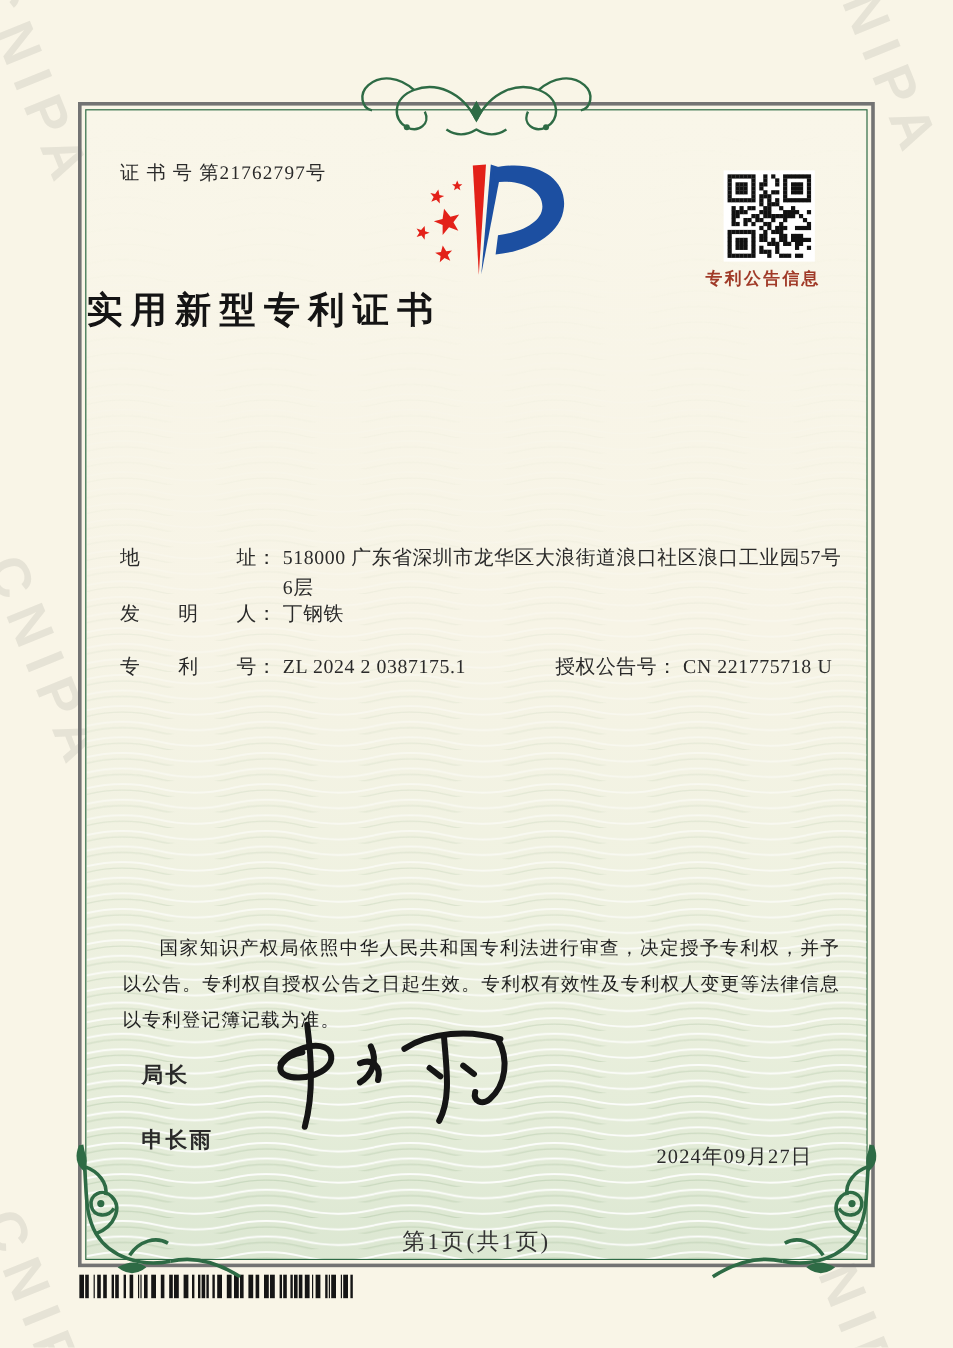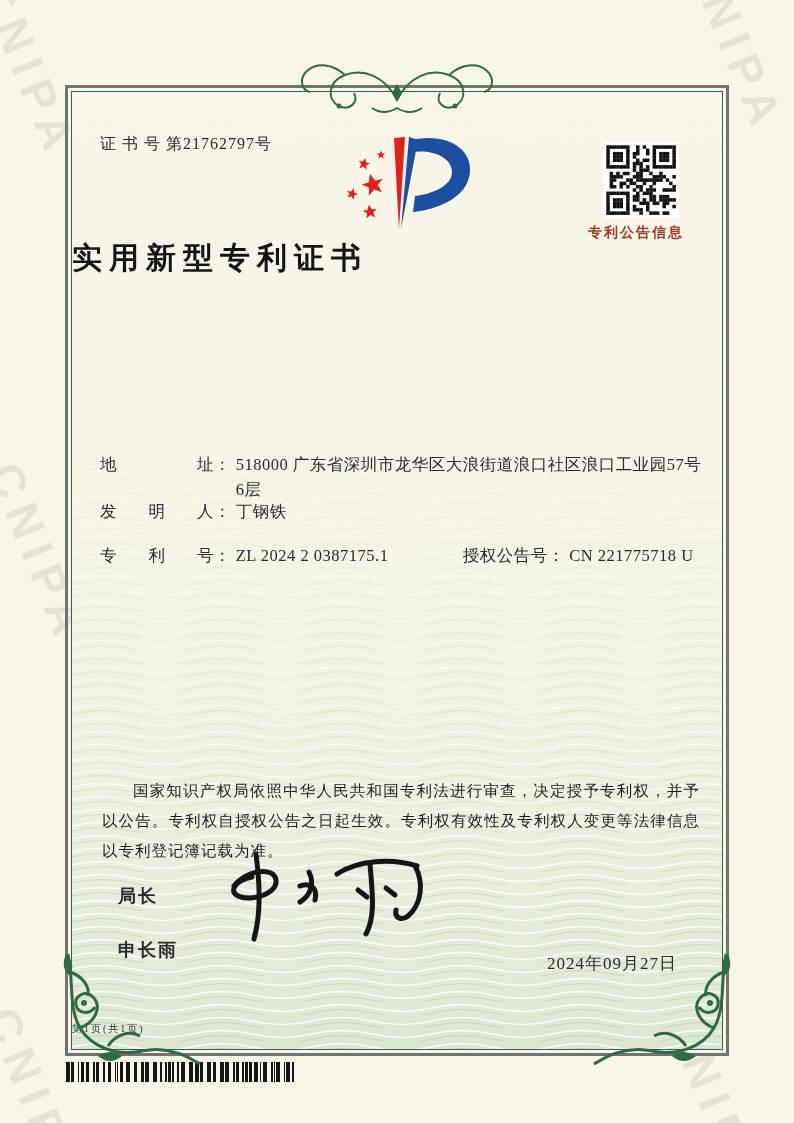--- a/index.html
+++ b/index.html
@@ -61,22 +61,22 @@
     text-indent:2em;text-align:justify;
   }
   
   .sign-role{position:absolute;left:46px;top:792px;font-size:18px;font-weight:bold;
     font-family:"Liberation Sans","DejaVu Sans",sans-serif;letter-spacing:2px;}
   .sign-name{position:absolute;left:46px;top:824px;font-size:18px;font-weight:bold;
     font-family:"Liberation Sans","DejaVu Sans",sans-serif;letter-spacing:2px;margin-top:22px;}
   .sign-svg{position:absolute;left:140px;top:752px;}
   .issue-date{position:absolute;left:420px;top:860px;width:240px;text-align:center;
     font-size:17px;letter-spacing:1px;}
-  .page-footer{position:absolute;left:0;top:930px;width:100%;text-align:left;
-    font-size:10px;letter-spacing:2px;color:#333;}
+  .page-footer{position:absolute;left:0;top:930px;width:100%;text-align:center;
+    font-size:19px;letter-spacing:2px;color:#333;}
   
   .barcode{position:absolute;left:66px;top:1062px;z-index:4;}
   .ornament-top{position:absolute;left:277px;top:58px;z-index:5;}
   .corner{position:absolute;z-index:5;}
   .corner.bl{left:58px;top:952px;}
   .corner.br{right:58px;top:952px;transform:scaleX(-1);}
 </style>
 </head>
 <body>
 

